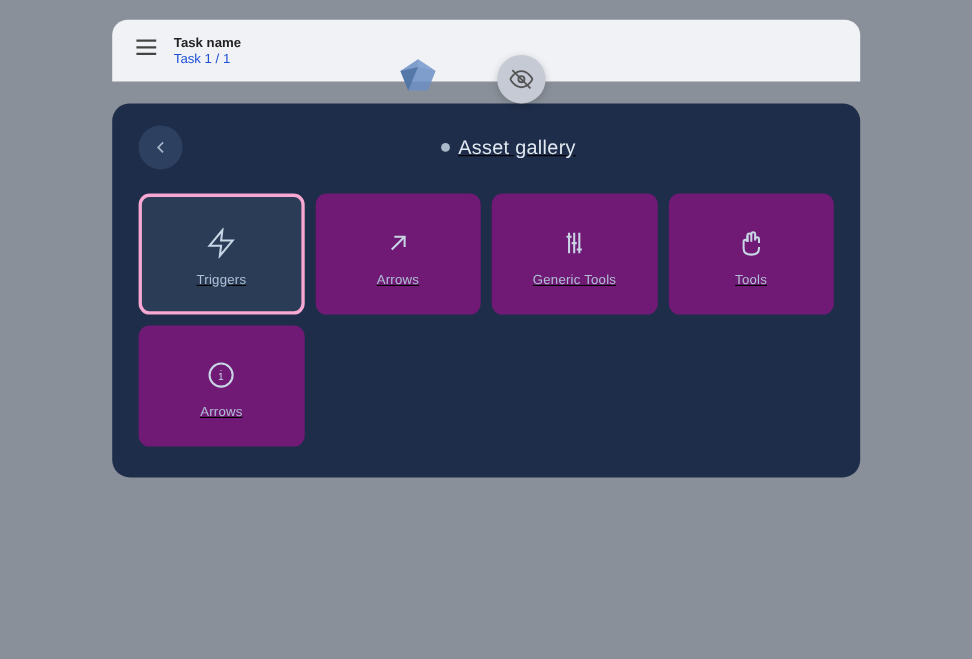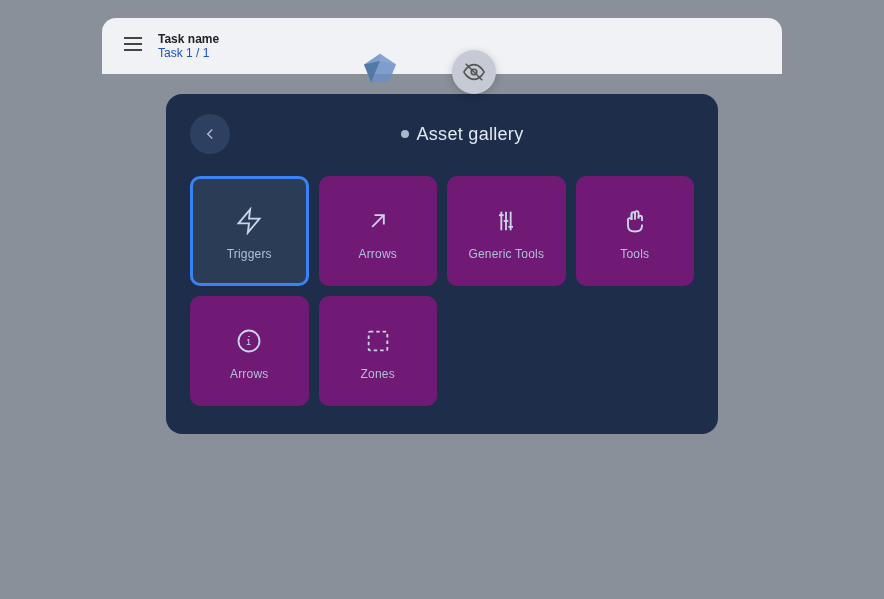--- a/index.html
+++ b/index.html
@@ -81,27 +81,28 @@
     .eye-btn svg {
       width: 22px;
       height: 22px;
       fill: none;
       stroke: #555;
       stroke-width: 1.8;
     }
 
     
     .gallery-panel {
-      width: 552px;
+      width: 680px;
       background: #1e2d4a;
       border-radius: 16px;
       padding: 20px 24px 28px 24px;
       margin-top: 22px;
       position: relative;
       z-index: 2;
+      text-decoration: underline;
     }
 
     .gallery-header {
       display: flex;
       align-items: center;
       margin-bottom: 22px;
       position: relative;
     }
 
     .back-btn {
@@ -161,21 +162,21 @@
       flex-direction: column;
       align-items: center;
       justify-content: center;
       gap: 12px;
       cursor: pointer;
       min-height: 110px;
       position: relative;
     }
 
     .grid-item.selected {
-      border: 3px solid #3b82f6;
+      border: 3px solid #f9a8d4;
       background: #2a3c56;
     }
 
     .grid-item .item-icon {
       font-size: 26px;
       color: #c8d5e5;
       display: flex;
       align-items: center;
       justify-content: center;
     }
@@ -317,24 +318,16 @@
         <svg viewBox="0 0 24 24" stroke="#c8d5e5" stroke-width="1.6" fill="none">
           <circle cx="12" cy="12" r="9"></circle>
           <line x1="12" y1="8" x2="12" y2="8.5"></line>
           <text x="9.5" y="15.5" font-size="8" fill="#c8d5e5" stroke="none" font-family="Arial">1</text>
         </svg>
       </div>
       <span class="item-label">Arrows</span>
     </div>
 
 
-    <div class="grid-item">
-      <div class="item-icon">
-        <svg viewBox="0 0 24 24" fill="none">
-          <rect x="4" y="4" width="16" height="16" rx="1" stroke="#c8d5e5" stroke-width="1.6" stroke-dasharray="3 2.5"></rect>
-        </svg>
-      </div>
-      <span class="item-label">Zones</span>
-    </div>
 
     <div class="grid-item" style="visibility:hidden;"></div>
   </div>
 </div>
 
 </body></html>

